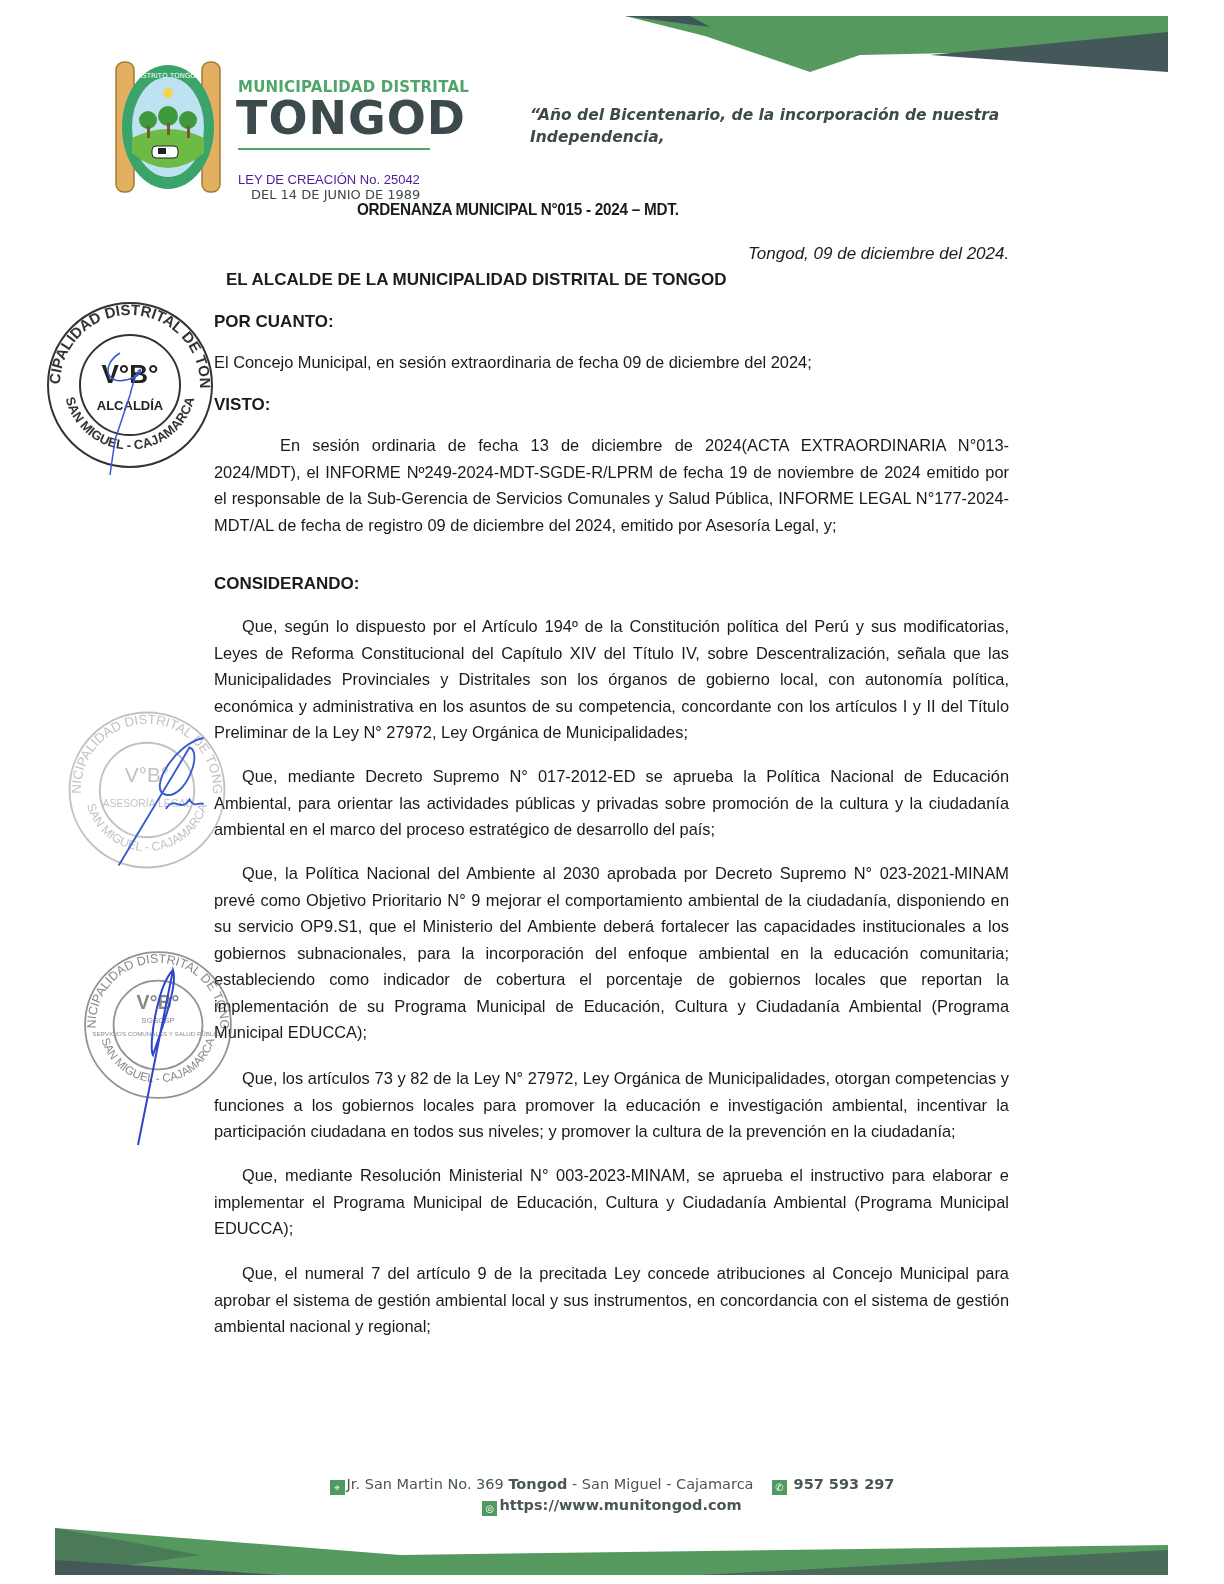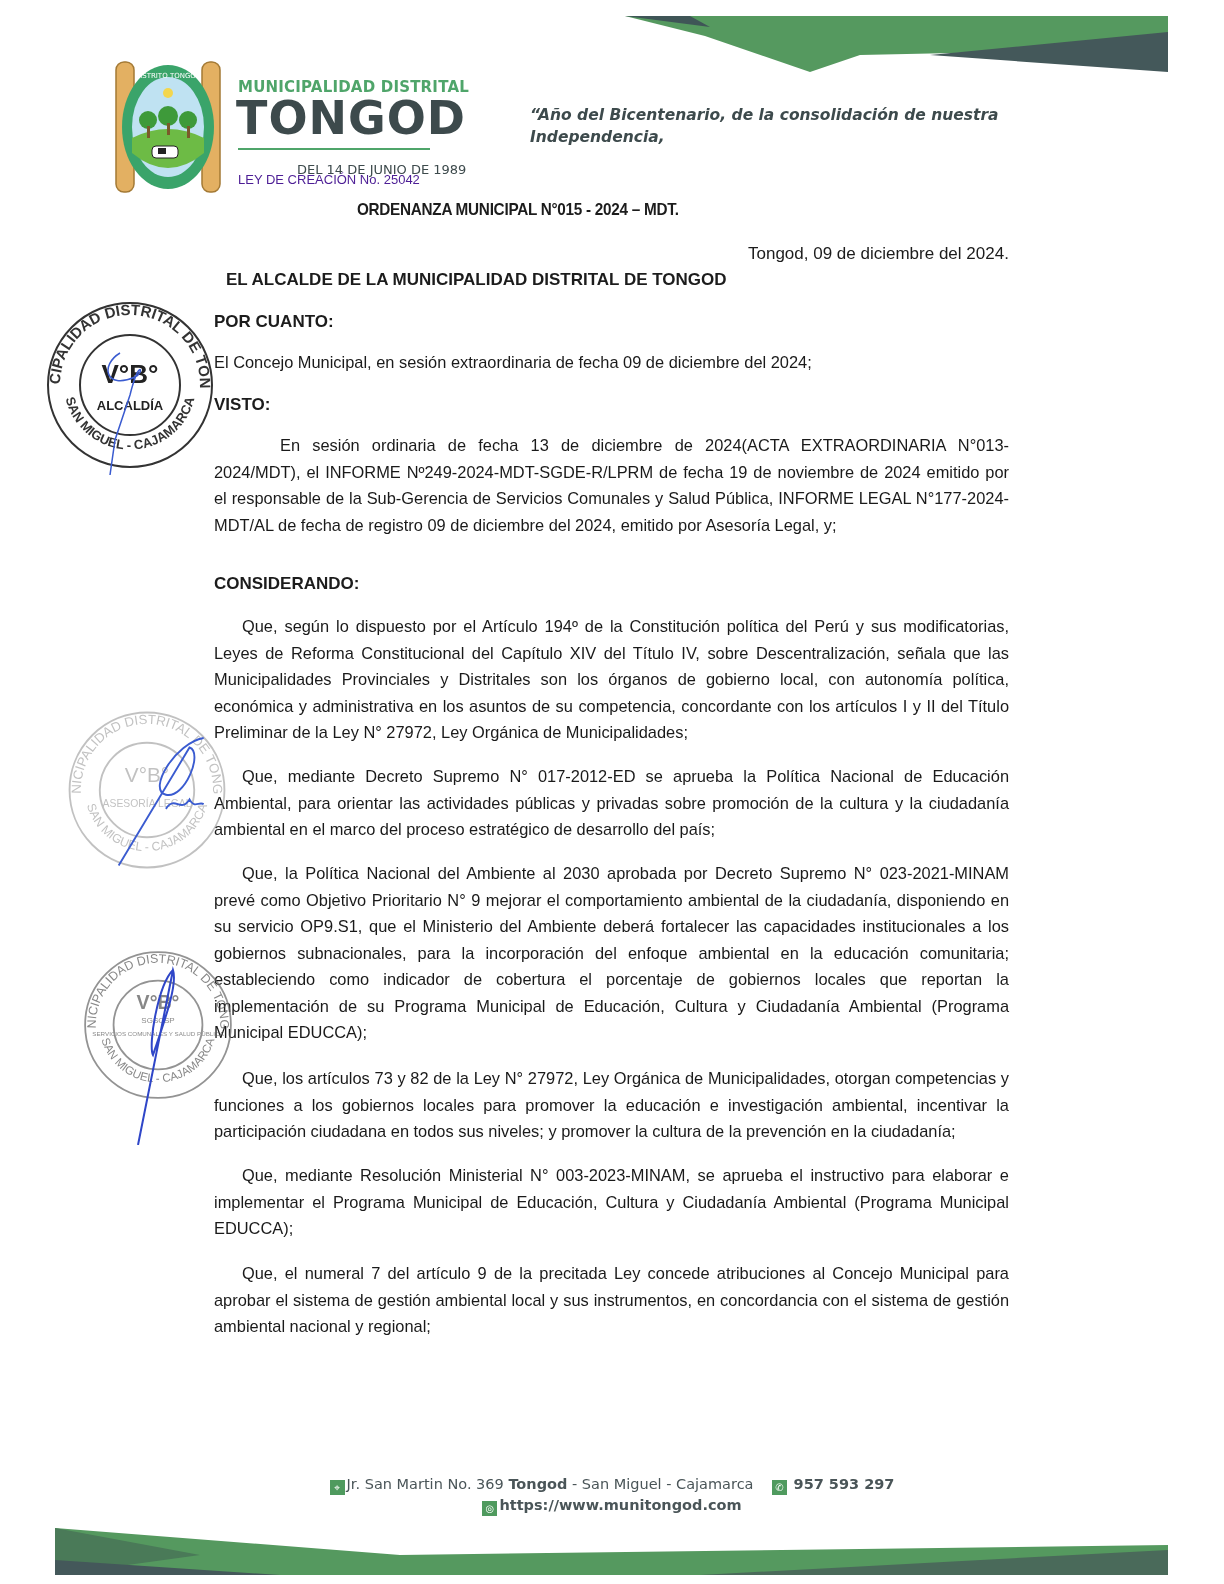--- a/index.html
+++ b/index.html
@@ -11,31 +11,31 @@
   .top-band { position: absolute; left: 0; top: 0; width: 1224px; height: 80px; }
 
   
   .logo { left: 112px; top: 58px; width: 112px; height: 138px; }
   .brand-sub { left: 238px; top: 78px; font-size: 15px; font-weight: bold; color: #4fa56a; letter-spacing: 0.2px;
                font-family: "DejaVu Sans", sans-serif; }
   .brand-main { left: 236px; top: 92px; font-size: 46px; font-weight: bold; color: #3d4a4c; letter-spacing: 1px;
                 font-family: "DejaVu Sans", sans-serif; line-height: 52px; }
   .brand-rule { left: 238px; top: 148px; width: 192px; height: 2px; background: #4fa56a; }
   .brand-law1 { left: 238px; top: 172px; font-size: 13px; color: #4c1d95; font-family: Liberation Sans, sans-serif; }
-  .brand-law2 { left: 251px; top: 162px; font-size: 13px; color: #3d4a4c; font-family: "DejaVu Sans", sans-serif; margin-left: 46px; }
+  .brand-law2 { left: 251px; top: 187px; font-size: 13px; color: #3d4a4c; font-family: "DejaVu Sans", sans-serif; }
 
   .motto { left: 530px; top: 104px; width: 545px; font-size: 15.5px; font-style: italic; font-weight: bold;
            color: #3d4a4c; line-height: 22px; font-family: "DejaVu Sans", sans-serif; text-align: left; }
 
   
   .doc-title { left: 0; width: 1036px; top: 200px; text-align: center; font-size: 17px; font-weight: bold;
                text-decoration: underline; letter-spacing: -0.3px; }
   .doc-title span { display: inline-block; transform: scaleX(0.9); }
 
-  .date-line { left: 748px; top: 244px; font-size: 17px; transform-origin: left; }
+  .date-line { left: 748px; top: 244px; font-size: 17px; transform-origin: left; font-style: italic; }
   .alcalde { left: 214px; top: 270px; font-size: 17px; font-weight: bold; margin-left: 12px; }
 
   .heading { left: 214px; font-size: 17px; font-weight: bold; }
 
   .para { position: absolute; left: 214px; width: 795px; font-size: 16.4px; line-height: 26.5px;
           text-align: justify; color: #1a1a1a; }
 
   
   .stamp { position: absolute; }
 
@@ -75,21 +75,21 @@
   <text x="56" y="20" text-anchor="middle" font-size="7" fill="#ffffff" font-family="DejaVu Sans, sans-serif">DISTRITO TONGOD</text>
 </svg>
 
 <div class="abs brand-sub">MUNICIPALIDAD DISTRITAL</div>
 <div class="abs brand-main">TONGOD</div>
 <div class="abs brand-rule"></div>
 <div class="abs brand-law1">LEY DE CREACIÓN No. 25042</div>
 <div class="abs brand-law2">DEL 14 DE JUNIO DE 1989</div>
 
 <div class="abs motto">
-  <div>“Año del Bicentenario, de la consolidación de nuestra Independencia,</div>
+  <div>“Año del Bicentenario, de la incorporación de nuestra Independencia,</div>
 </div>
 
 <div class="abs doc-title"><span>ORDENANZA MUNICIPAL N°015 - 2024 – MDT.</span></div>
 <div class="abs date-line">Tongod, 09 de diciembre del 2024.</div>
 <div class="abs alcalde">EL ALCALDE DE LA MUNICIPALIDAD DISTRITAL DE TONGOD</div>
 
 <div class="abs heading" style="top:312px">POR CUANTO:</div>
 <div class="para" style="top:349px">El Concejo Municipal, en sesión extraordinaria de fecha 09 de diciembre del 2024;</div>
 
 <div class="abs heading" style="top:395px">VISTO:</div>

